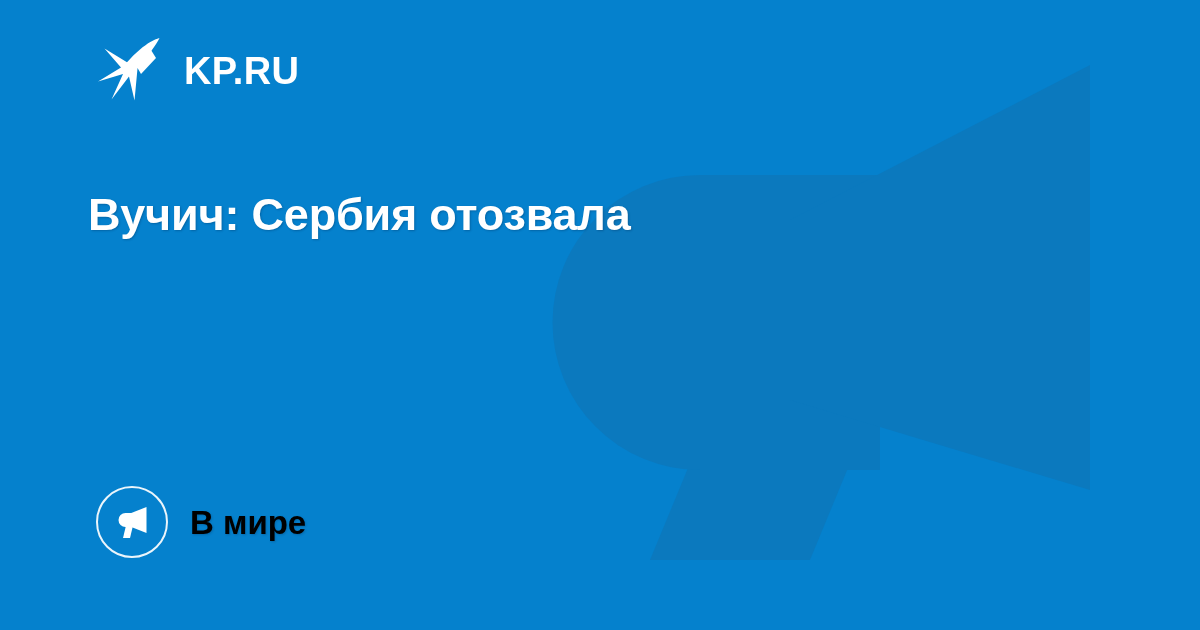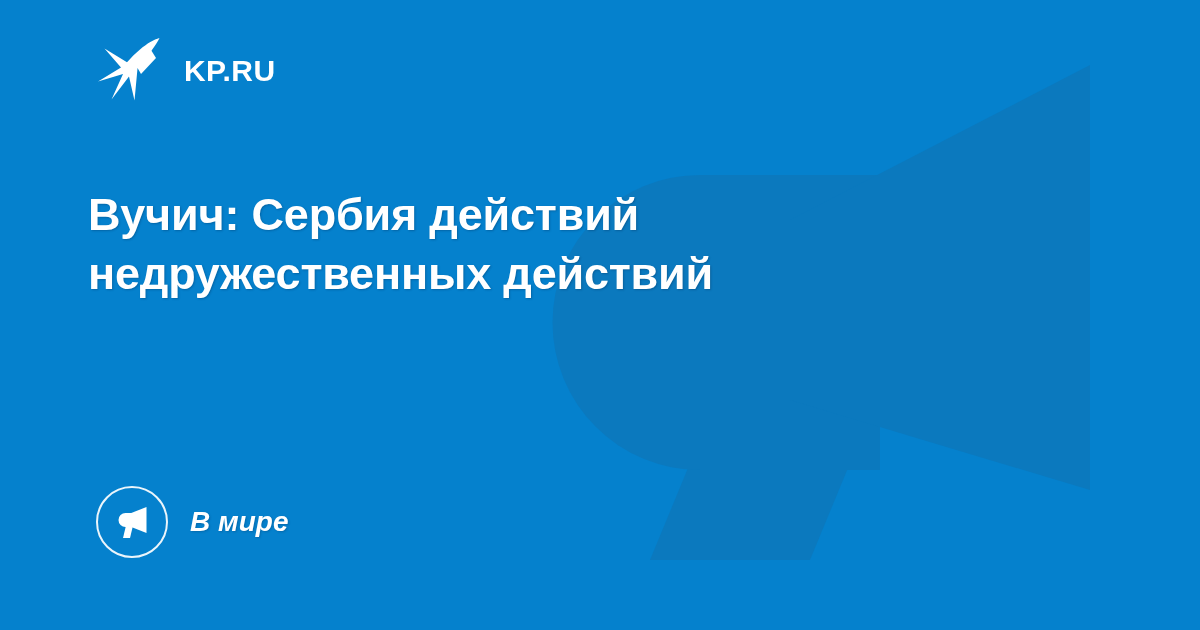--- a/index.html
+++ b/index.html
@@ -43,21 +43,21 @@
     z-index: 5;
   }
   .logo-bird {
     width: 72px;
     height: 66px;
     display: block;
     flex: none;
   }
   .logo-word {
     color: #ffffff;
-    font-size: 30px;
+    font-size: 38px;
     font-weight: bold;
     letter-spacing: 0.4px;
     line-height: 1;
     white-space: nowrap;
     margin-top: 4px;
   }
 
   
   .headline {
     position: absolute;
@@ -97,27 +97,26 @@
     align-items: center;
     justify-content: center;
     flex: none;
   }
   .category-icon {
     width: 38px;
     height: 38px;
     display: block;
   }
   .category-label {
-    color: #ffffff;
-    font-size: 28px;
+    color: #000000;
+    font-size: 33px;
     font-weight: bold;
     line-height: 1;
     white-space: nowrap;
     text-shadow: 1px 1px 2px rgba(0, 40, 80, 0.25);
-    font-style: italic;
   }
 </style>
 </head>
 <body>
 
 <div class="card">
 
   <svg class="watermark" viewBox="0 0 1200 630" preserveAspectRatio="none" aria-hidden="true">
 
     <path d="M745 330 L905 330 L810 560 L650 560 Z" fill="#0b79be"></path>
@@ -142,22 +141,21 @@
                L38.5 64.5
                L41.5 32.5
                C47.0 26.0 52.5 19.0 57.0 12.5
                C60.0 8.2 62.2 4.7 63.5 2.0 Z"></path>
       <path fill="#ffffff" d="M41.0 31.0 L55.0 14.0 L60.0 22.0 L45.0 38.0 Z"></path>
     </svg>
     <div class="logo-word">KP.RU</div>
   </div>
 
   <h1 class="headline">
-    <span class="headline-line">Вучич: Сербия действий</span>
-    <span class="headline-line">недружественных действий</span>
+    <span class="headline-line">Вучич: Сербия отозвала</span>
   </h1>
 
   <div class="category">
     <div class="category-circle">
       <svg class="category-icon" viewBox="0 0 38 38" aria-hidden="true">
 
         <path fill="#ffffff" d="M33.5 4.0 L33.5 30.0 L17.0 23.5 L17.0 10.5 Z"></path>
 
         <path fill="#ffffff" d="M12.5 10.0 L19.0 10.0 L19.0 24.0 L12.5 24.0
                  A 7 7 0 0 1 12.5 10.0 Z"></path>

